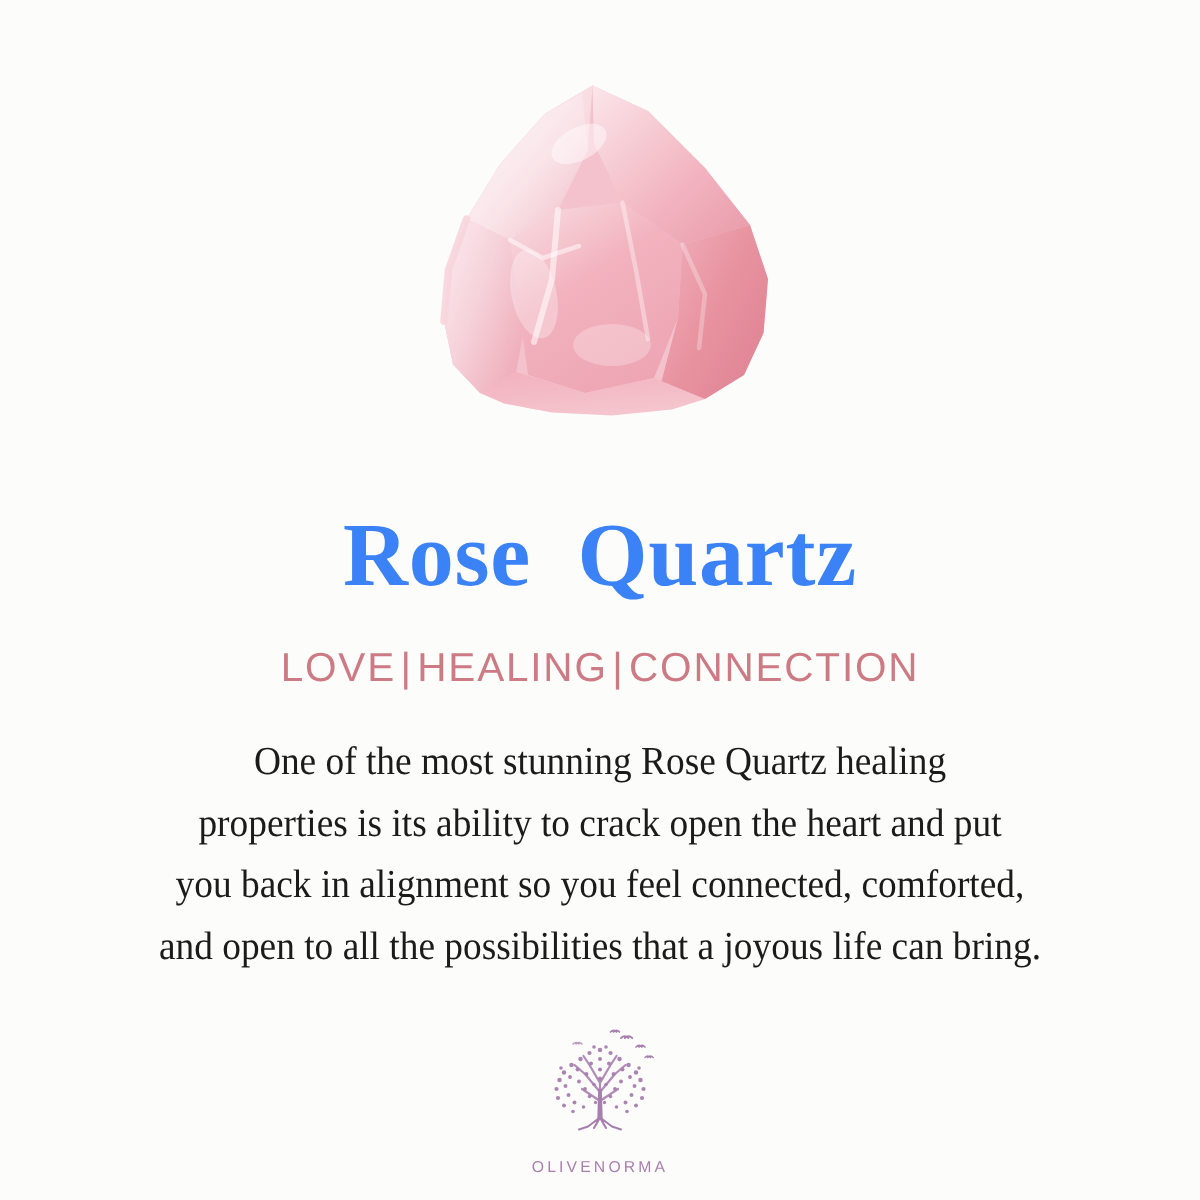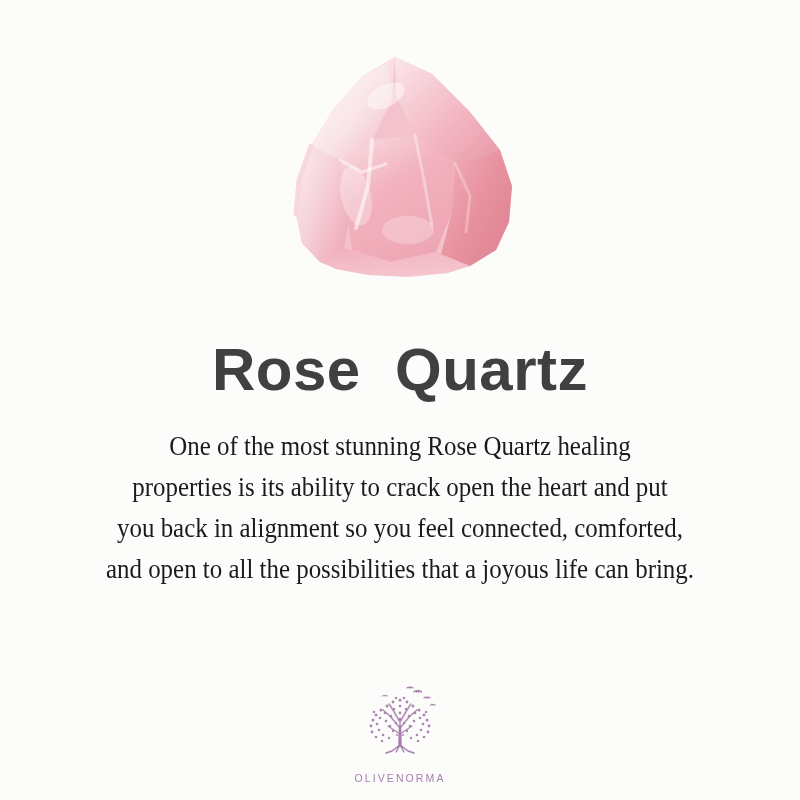--- a/index.html
+++ b/index.html
@@ -36,25 +36,25 @@
     position: absolute;
     left: 0;
     top: 0;
     width: 800px;
     height: 300px;
     display: block;
   }
 
   
   .title {
-    font-family: Liberation Sans, sans-serif;
+    font-family: Liberation Serif, serif;
     font-weight: 700;
     font-size: 60px;
     line-height: 1;
-    color: #404040;
+    color: #3b82f6;
     letter-spacing: 0.5px;
     margin: 40px 0 0 0;
     text-align: center;
     white-space: pre;
   }
 
   
   .subtitle {
     margin: 30px 0 0 0;
     font-family: "Liberation Sans", sans-serif;
@@ -180,20 +180,21 @@
         <ellipse cx="356" cy="196" rx="15" ry="30" fill="#ffffff" opacity="0.30" transform="rotate(-12 356 196)"></ellipse>
         <ellipse cx="408" cy="230" rx="26" ry="14" fill="#ffffff" opacity="0.26"></ellipse>
         <ellipse cx="386" cy="96" rx="20" ry="11" fill="#ffffff" opacity="0.45" transform="rotate(-28 386 96)"></ellipse>
         <path d="M296 214 L299 180 L311 146" stroke="#f7d5dc" stroke-width="5" fill="none" stroke-linecap="round" opacity="0.9"></path>
       </g>
     </svg>
   </div>
 
   <h1 class="title">Rose  Quartz</h1>
 
+  <div class="subtitle"><span>LOVE</span><span class="sep">|</span><span>HEALING</span><span class="sep">|</span><span>CONNECTION</span></div>
 
   <div class="body-copy">
     <span class="line">One of the most stunning Rose Quartz healing</span>
     <span class="line">properties is its ability to crack open the heart and put</span>
     <span class="line">you back in alignment so you feel connected, comforted,</span>
     <span class="line">and open to all the possibilities that a joyous life can bring.</span>
   </div>
 
   <div class="logo">
     <svg class="logo-mark" viewBox="0 0 96 76" aria-hidden="true">

